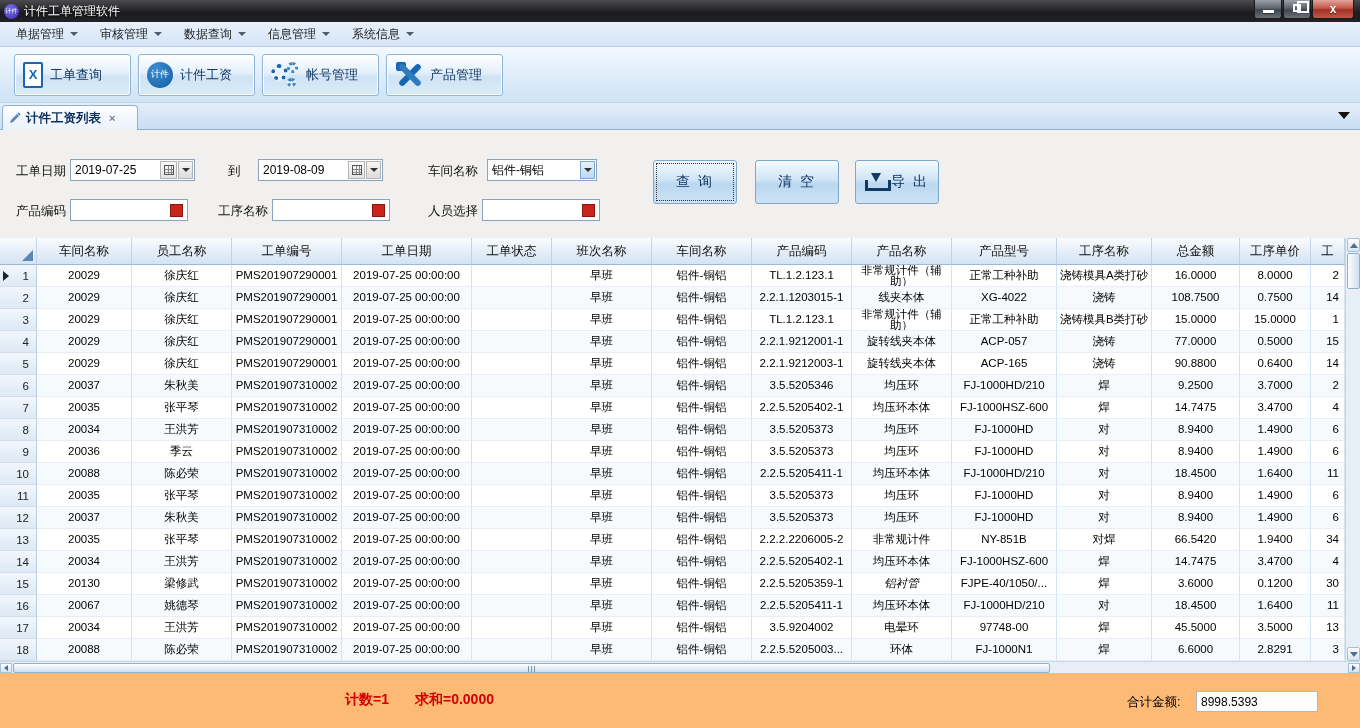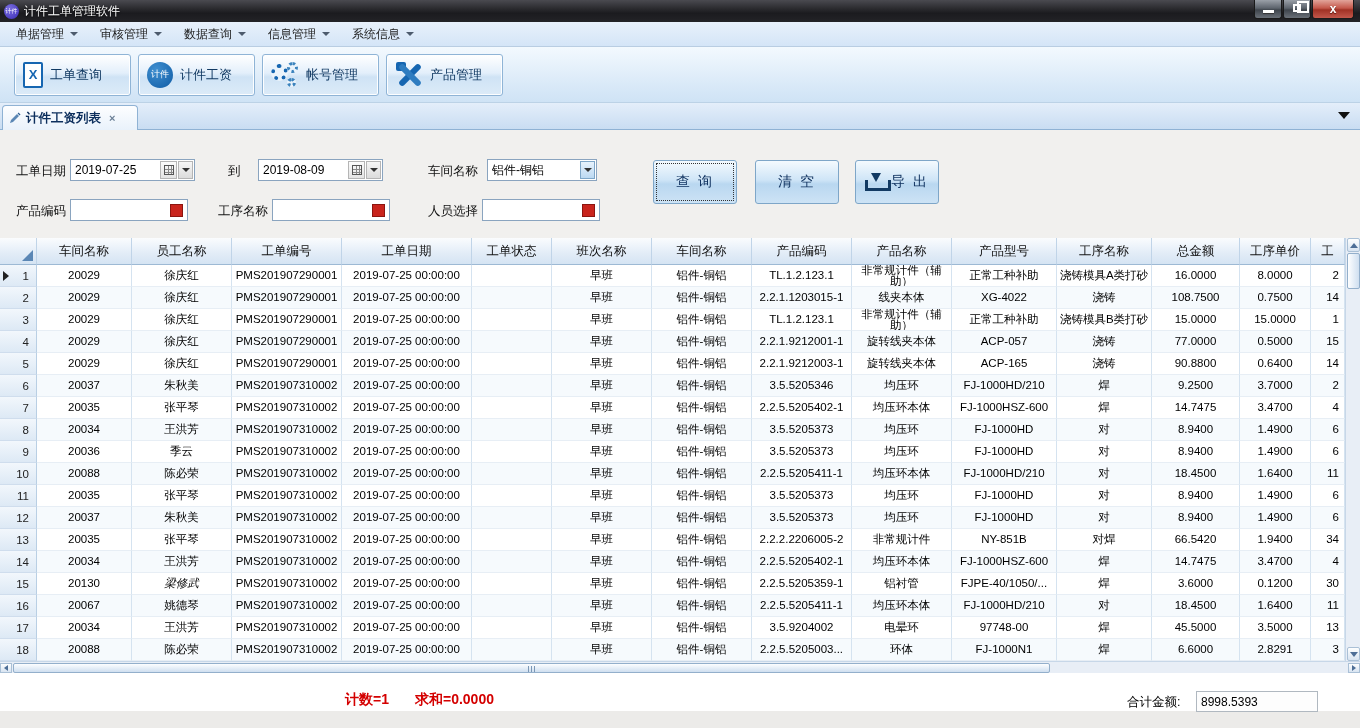--- a/index.html
+++ b/index.html
@@ -133,21 +133,21 @@
   .hbtn { position:absolute; top:1px; width:12px; height:10px; background:linear-gradient(#fdfefe,#d8e4f1);
     border:1px solid #aac0d6; display:flex; align-items:center; justify-content:center; }
   .hbtn .lt { width:0; height:0; border-top:3px solid transparent; border-bottom:3px solid transparent; border-right:4px solid #4d6e96; }
   .hbtn .rt { width:0; height:0; border-top:3px solid transparent; border-bottom:3px solid transparent; border-left:4px solid #4d6e96; }
   .hthumb { position:absolute; left:13px; top:1px; width:1037px; height:10px;
     background:linear-gradient(#fdfeff,#cfdff0); border:1px solid #93afcb; border-radius:2px; position:absolute; }
   .hthumb .grip { position:absolute; left:50%; top:2px; width:9px; height:6px; margin-left:-4px;
     background:repeating-linear-gradient(90deg,#7b97b5 0 1px, transparent 1px 3px); }
 
   
-  .statusbar { position:absolute; left:0; top:673px; width:1360px; height:38px; background:#ffffff;padding-left:36px; }
+  .statusbar { position:absolute; left:0; top:673px; width:1360px; height:55px; background:#fdba74;padding-left:36px; }
   .redstats { position:absolute; left:345px; top:18px; color:#d40000; font-weight:bold; font-size:14px; }
   .redstats span { margin-right:26px; }
   .total-label { position:absolute; left:1127px; top:21px; font-size:12.5px; }
   .total-box { position:absolute; left:1196px; top:18px; width:122px; height:21px; background:#fdfdfd;
     border:1px solid #b0b8c0; font-size:12px; display:flex; align-items:center; padding-left:4px; }
 </style>
 </head>
 <body>
 
 <div class="titlebar">
@@ -538,28 +538,28 @@
         <div class="cell" style="width: 100px;">均压环本体</div>
         <div class="cell" style="width: 105px;">FJ-1000HSZ-600</div>
         <div class="cell" style="width: 95px;">焊</div>
         <div class="cell" style="width: 88px;">14.7475</div>
         <div class="cell" style="width: 71px;">3.4700</div>
         <div class="cell qty" style="width: 34px;">4</div>
       </div>
       <div class="g-row">
         <div class="numcell">15</div>
         <div class="cell" style="width: 95px;">20130</div>
-        <div class="cell" style="width: 100px; font-style: italic;">梁修武</div>
+        <div class="cell" style="width: 100px;">梁修武</div>
         <div class="cell" style="width: 110px;">PMS201907310002</div>
         <div class="cell" style="width: 130px;">2019-07-25 00:00:00</div>
         <div class="cell" style="width: 80px;"></div>
         <div class="cell" style="width: 100px;">早班</div>
         <div class="cell" style="width: 100px;">铝件-铜铝</div>
         <div class="cell" style="width: 100px;">2.2.5.5205359-1</div>
-        <div class="cell" style="width: 100px;">铝衬管</div>
+        <div class="cell" style="width: 100px; font-style: italic;">铝衬管</div>
         <div class="cell" style="width: 105px;">FJPE-40/1050/...</div>
         <div class="cell" style="width: 95px;">焊</div>
         <div class="cell" style="width: 88px;">3.6000</div>
         <div class="cell" style="width: 71px;">0.1200</div>
         <div class="cell qty" style="width: 34px;">30</div>
       </div>
       <div class="g-row alt">
         <div class="numcell">16</div>
         <div class="cell" style="width: 95px; text-align: center;">20067</div>
         <div class="cell" style="width: 100px;">姚德琴</div>

